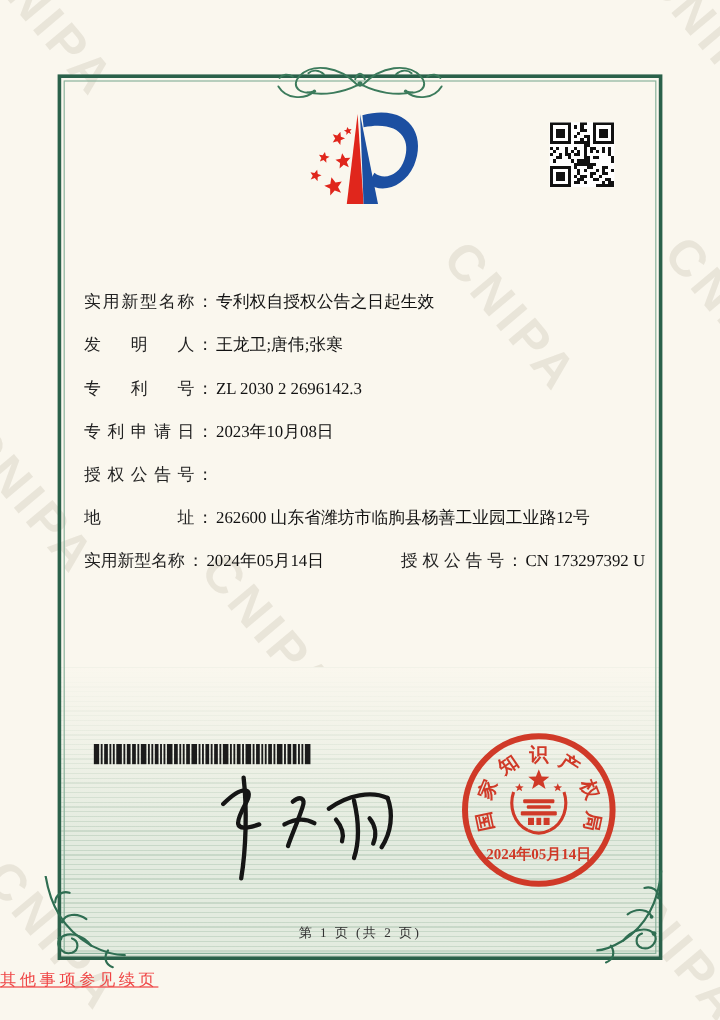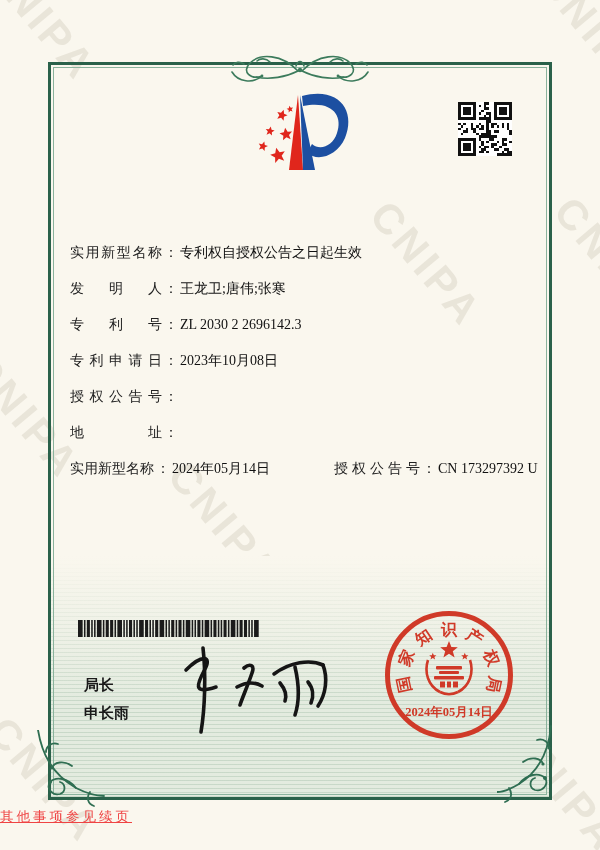--- a/index.html
+++ b/index.html
@@ -314,20 +314,21 @@
           <span class="fcolon">：</span>
         <span class="fvalue">2023年10月08日</span>
       </div>
       <div class="frow">
         <span class="flabel">授权公告号</span>
           <span class="fcolon">：</span>
       </div>
       <div class="frow">
         <span class="flabel">地址</span>
           <span class="fcolon">：</span>
+        <span class="fvalue">262600 山东省潍坊市临朐县杨善工业园工业路12号</span>
       </div>
       <div class="frow">
         <span class="flabel">实用新型名称</span>
           <span class="fcolon">：</span>
         <span class="fvalue">2024年05月14日</span>
         <span class="fpair2">
           <span class="flabel">授权公告号</span>
             <span class="fcolon">：</span>
           <span class="fvalue">CN 173297392 U</span>
         </span>
@@ -378,24 +379,20 @@
         <rect x="149.89999999999998" y="0" width="1.55" height="17" fill="#1b1b1b"></rect>
         <rect x="152.74999999999997" y="0" width="4.65" height="17" fill="#1b1b1b"></rect>
         <rect x="158.69999999999996" y="0" width="1.55" height="17" fill="#1b1b1b"></rect>
         <rect x="161.54999999999995" y="0" width="3.1" height="17" fill="#1b1b1b"></rect>
         <rect x="165.94999999999996" y="0" width="3.1" height="17" fill="#1b1b1b"></rect>
         <rect x="170.34999999999997" y="0" width="1.55" height="17" fill="#1b1b1b"></rect>
         <rect x="173.19999999999996" y="0" width="1.55" height="17" fill="#1b1b1b"></rect>
         <rect x="176.04999999999995" y="0" width="4.65" height="17" fill="#1b1b1b"></rect>
       </svg>
 
-    <div class="officer">
-      <div>局长</div>
-      <div>申长雨</div>
-    </div>
 
     <svg class="signature" width="185" height="100" viewBox="0 0 185 100">
       <g stroke="#151515" stroke-width="3.6" fill="none" stroke-linecap="round" stroke-linejoin="round">
         <path d="M28,32 C44,16 54,18 47,31 C39,46 34,57 58,49"></path>
         <path d="M45,10 C48,36 47,70 43,94"></path>
         <path d="M86,30 C92,25 97,27 94,35 C90,47 85,58 82,67"></path>
         <path d="M79,49 C88,44 97,44 104,48"></path>
         <path d="M116,36 C132,24 152,21 165,27"></path>
         <path d="M137,29 C141,46 142,62 137,77"></path>
         <path d="M122,45 C127,51 129,57 127,63"></path>
@@ -426,17 +423,18 @@
       <div class="seal-date">2024年05月14日</div>
     <span class="seal-char" style="transform: translate(-50%, -50%) rotate(-102deg) translateY(-45px);">国</span>
         <span class="seal-char" style="transform: translate(-50%, -50%) rotate(-68deg) translateY(-45px);">家</span>
         <span class="seal-char" style="transform: translate(-50%, -50%) rotate(-34deg) translateY(-45px);">知</span>
         <span class="seal-char" style="transform: translate(-50%, -50%) rotate(0deg) translateY(-45px);">识</span>
         <span class="seal-char" style="transform: translate(-50%, -50%) rotate(34deg) translateY(-45px);">产</span>
         <span class="seal-char" style="transform: translate(-50%, -50%) rotate(68deg) translateY(-45px);">权</span>
         <span class="seal-char" style="transform: translate(-50%, -50%) rotate(102deg) translateY(-45px);">局</span>
       </div>
 
+    <div class="page-info">第 1 页 (共 2 页)</div>
 
     <div class="footer-note">其他事项参见续页</div>
 
   </div>
 </div>
 
 </body></html>

